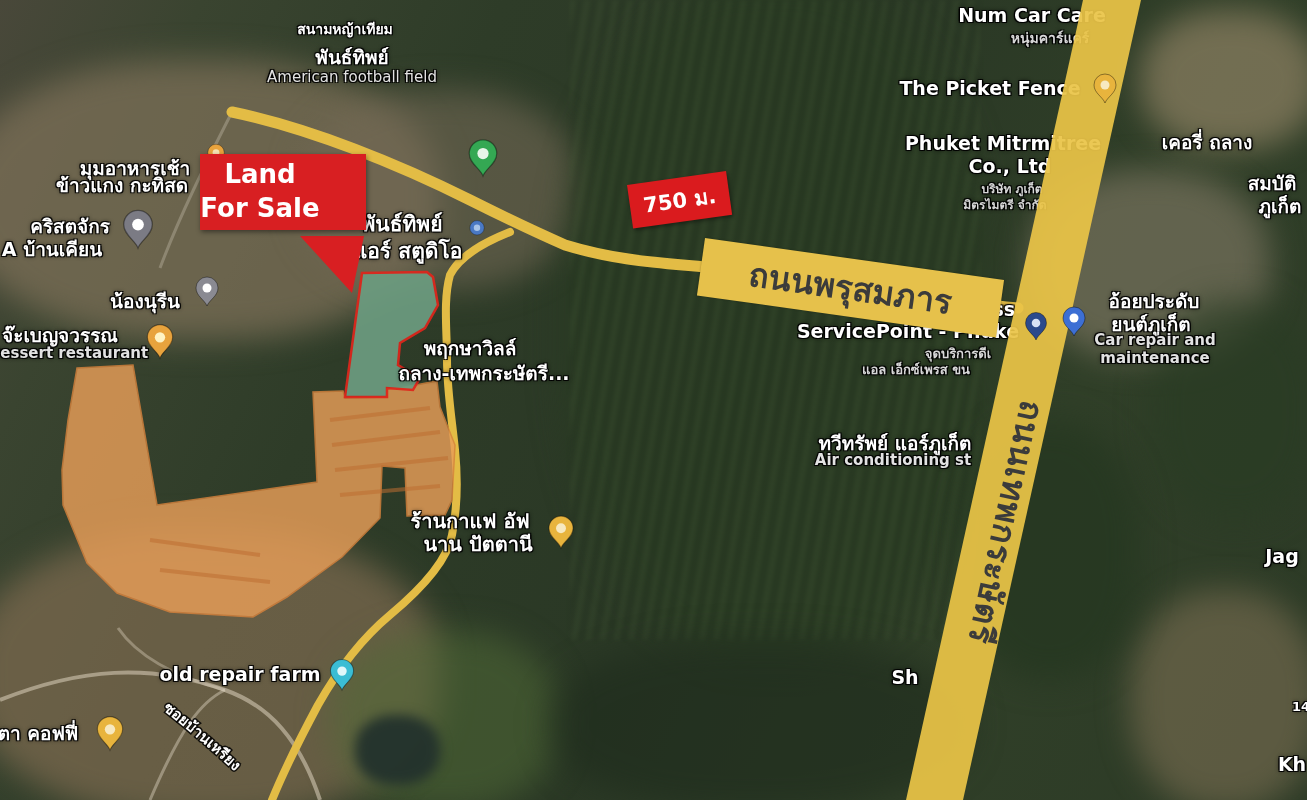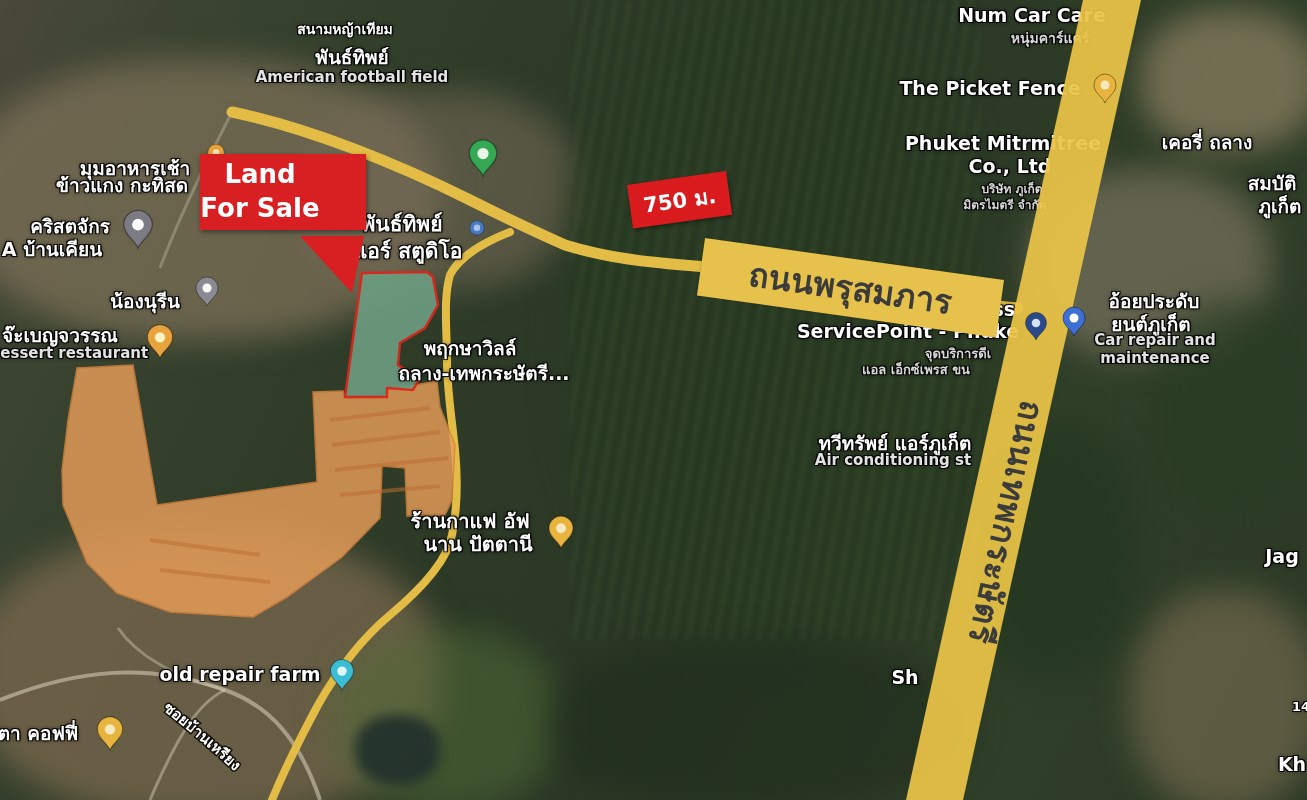--- a/index.html
+++ b/index.html
@@ -64,21 +64,21 @@
       <path d="M150,540 L260,555" fill="none"></path>
         <path d="M160,570 L270,582" fill="none"></path>
     </g>
 
     <path d="M362,273 L427,272 L433,277 L438,305 L425,328 L400,343 L398,365 L420,378 L413,390 L387,388 L387,397 L345,397 Z" fill="#6c9c80" opacity="0.92" stroke="#e0261c" stroke-width="2.5"></path>
   </svg>
 
   <div id="labels-layer">
       <div class="map-label" style="left: 345px; top: 18px; font-size: 14px; color: rgb(255, 255, 255);">สนามหญ้าเทียม</div>
       <div class="map-label" style="left: 352px; top: 42px; font-size: 19px; color: rgb(255, 255, 255);">พันธ์ทิพย์</div>
-      <div class="map-label" style="left: 352px; top: 68px; font-size: 15px; color: rgb(226, 226, 226); font-weight: 700;">American football field</div>
+      <div class="map-label" style="left: 352px; top: 68px; font-size: 15px; color: rgb(226, 226, 226); font-weight: 400;">American football field</div>
       <div class="map-label" style="left: 1032px; top: 4px; font-size: 19px; color: rgb(255, 255, 255);">Num Car Care</div>
       <div class="map-label" style="left: 1050px; top: 27px; font-size: 14px; color: rgb(216, 216, 216); font-weight: 600;">หนุ่มคาร์แคร์</div>
       <div class="map-label" style="left: 990px; top: 77px; font-size: 19px; color: rgb(255, 255, 255);">The Picket Fence</div>
       <div class="map-label" style="left: 1003px; top: 132px; font-size: 19px; color: rgb(255, 255, 255);">Phuket Mitrmitree</div>
       <div class="map-label" style="left: 1010px; top: 155px; font-size: 19px; color: rgb(255, 255, 255);">Co., Ltd</div>
       <div class="map-label" style="left: 1012px; top: 179px; font-size: 12px; color: rgb(216, 216, 216); font-weight: 600;">บริษัท ภูเก็ต</div>
       <div class="map-label" style="left: 1005px; top: 195px; font-size: 12px; color: rgb(216, 216, 216); font-weight: 600;">มิตรไมตรี จำกัด</div>
       <div class="map-label" style="left: 1207px; top: 127px; font-size: 19px; color: rgb(255, 255, 255);">เคอรี่ ถลาง</div>
       <div class="map-label" style="left: 1272px; top: 168px; font-size: 19px; color: rgb(255, 255, 255);">สมบัติ</div>
       <div class="map-label" style="left: 1280px; top: 191px; font-size: 19px; color: rgb(255, 255, 255); text-align: right;">ภูเก็ต</div>

